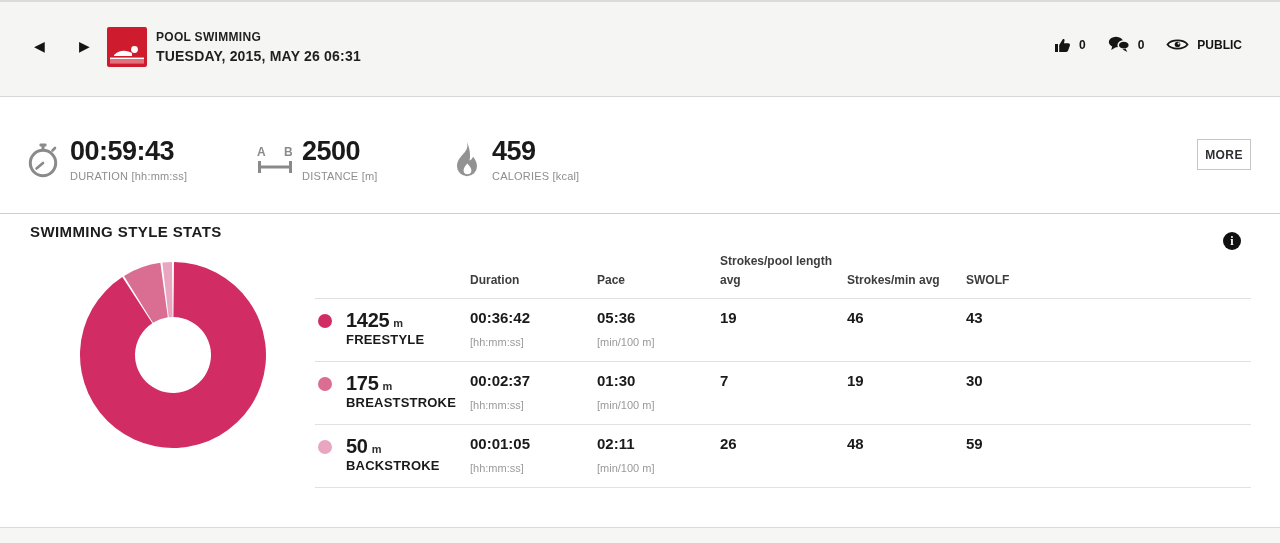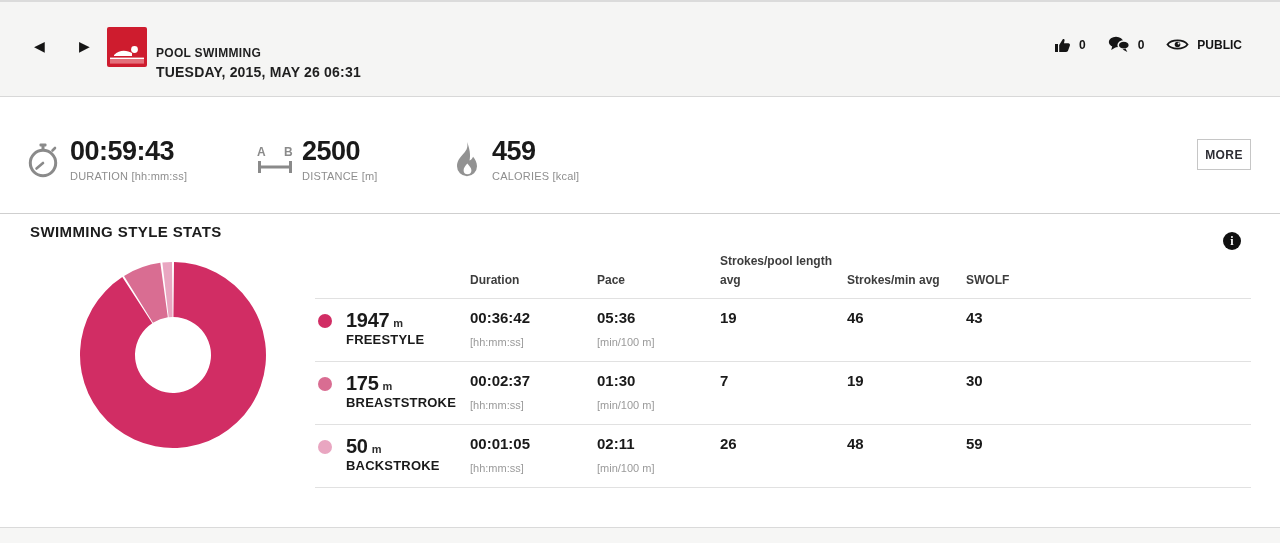--- a/index.html
+++ b/index.html
@@ -6,21 +6,21 @@
   html,body { width:1280px; height:543px; }
   body { font-family:"Liberation Sans", sans-serif; background:#fff; position:relative; overflow:hidden; color:#1b1b1b; }
 
   
   .top-header { position:absolute; top:0; left:0; right:0; height:97px; background:#f5f5f4; border-top:2px solid #dbdbdb; border-bottom:1px solid #d8d8d8; }
   .nav-arrow { position:absolute; top:37px; background:none; border:none; font-size:14px; color:#141414; cursor:pointer; font-family:"DejaVu Sans",sans-serif; line-height:1; }
   .nav-back { left:34px; }
   .nav-fwd { left:79px; }
   .activity-icon { position:absolute; left:107px; top:25px; width:40px; height:40px; }
   .head-titles { position:absolute; left:156px; top:28px; }
-  .head-title { font-size:12px; font-weight:bold; letter-spacing:.3px; color:#1f1f1f;margin-top:16px; }
+  .head-title { font-size:12px; font-weight:bold; letter-spacing:.3px; color:#1f1f1f; }
   .head-date { font-size:14px; font-weight:bold; margin-top:4px; color:#1f1f1f; letter-spacing:.2px; }
   .head-right { position:absolute; right:38px; top:34px; display:flex; align-items:center; gap:22px; }
   .counter { display:flex; align-items:center; gap:8px; font-size:12px; font-weight:bold; color:#141414; cursor:pointer; }
 
   
   .stats-band { position:absolute; top:100px; left:0; right:0; height:114px; background:#fff; border-bottom:1px solid #cfcfcf; }
   .stat { position:absolute; top:38px; display:flex; align-items:center; gap:8px; }
   .stat-1 { left:24px; }
   .stat-2 { left:256px; }
   .stat-3 { left:450px; }
@@ -157,21 +157,21 @@
     <div class="hcell">Duration</div>
     <div class="hcell">Pace</div>
     <div class="hcell">Strokes/pool length avg</div>
     <div class="hcell">Strokes/min avg</div>
     <div class="hcell">SWOLF</div>
   </div>
   <div>
       <div class="trow">
         <div class="c-stroke">
           <span class="dot" style="background:#d12d64"></span>
-          <div><span class="dist-val">1947</span><span class="dist-unit">m</span></div>
+          <div><span class="dist-val">1425</span><span class="dist-unit">m</span></div>
           <div class="stroke-name">FREESTYLE</div>
         </div>
         <div>
           <div class="val">00:36:42</div>
           <div class="unit">[hh:mm:ss]</div>
         </div>
         <div>
           <div class="val">05:36</div>
           <div class="unit">[min/100 m]</div>
         </div>

